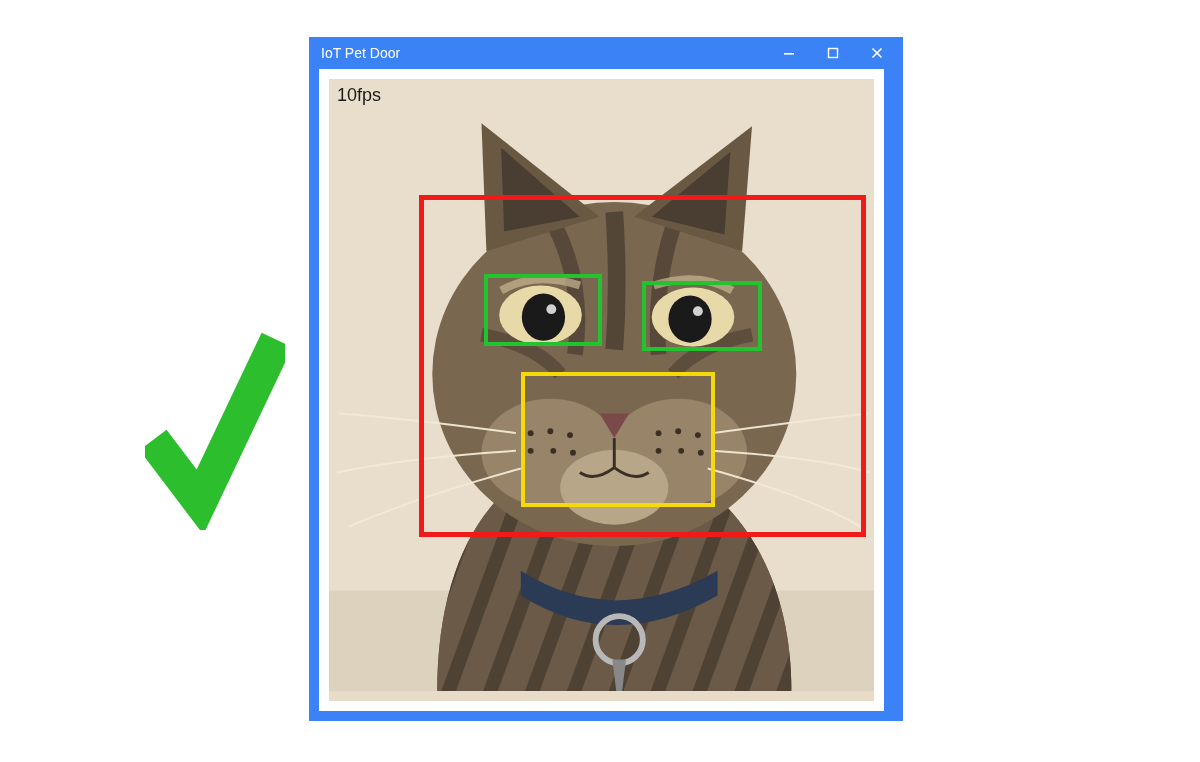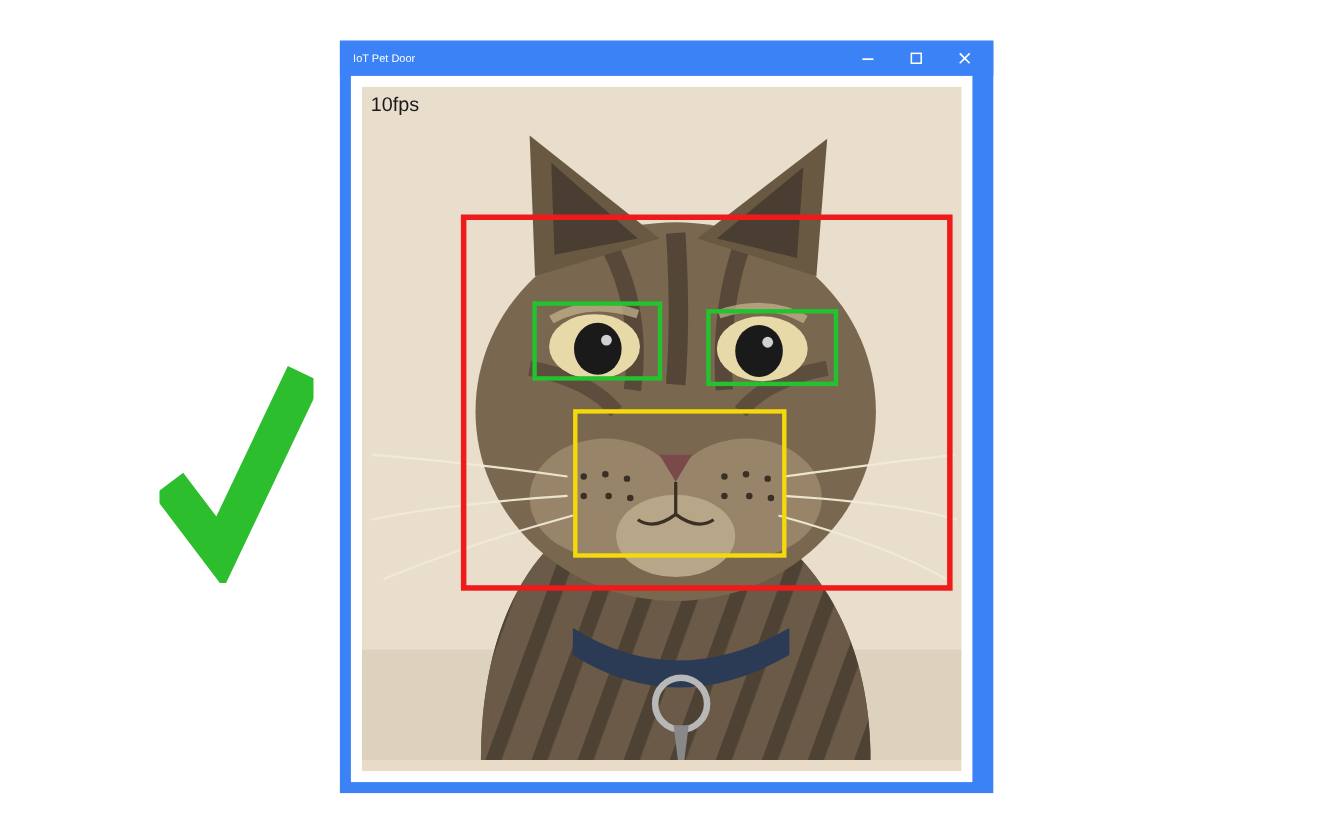--- a/index.html
+++ b/index.html
@@ -35,21 +35,21 @@
     .title-bar {
       height: 32px;
       background: #3b82f6;
       display: flex;
       align-items: center;
       justify-content: space-between;
       padding: 0 4px 0 12px;
       color: #ffffff;
     }
     .title-text {
-      font-size: 10px;
+      font-size: 14px;
       font-weight: 400;
     }
     .window-controls {
       display: flex;
       align-items: center;
       gap: 0;
     }
     .window-btn {
       width: 44px;
       height: 32px;

